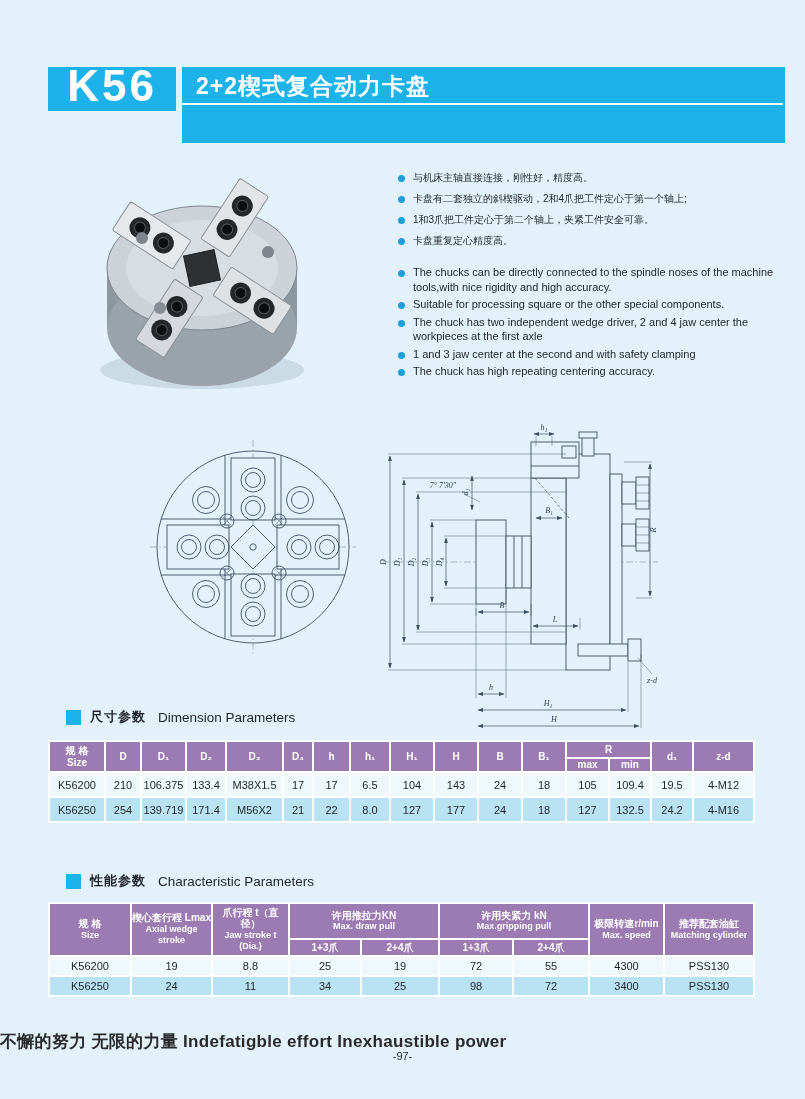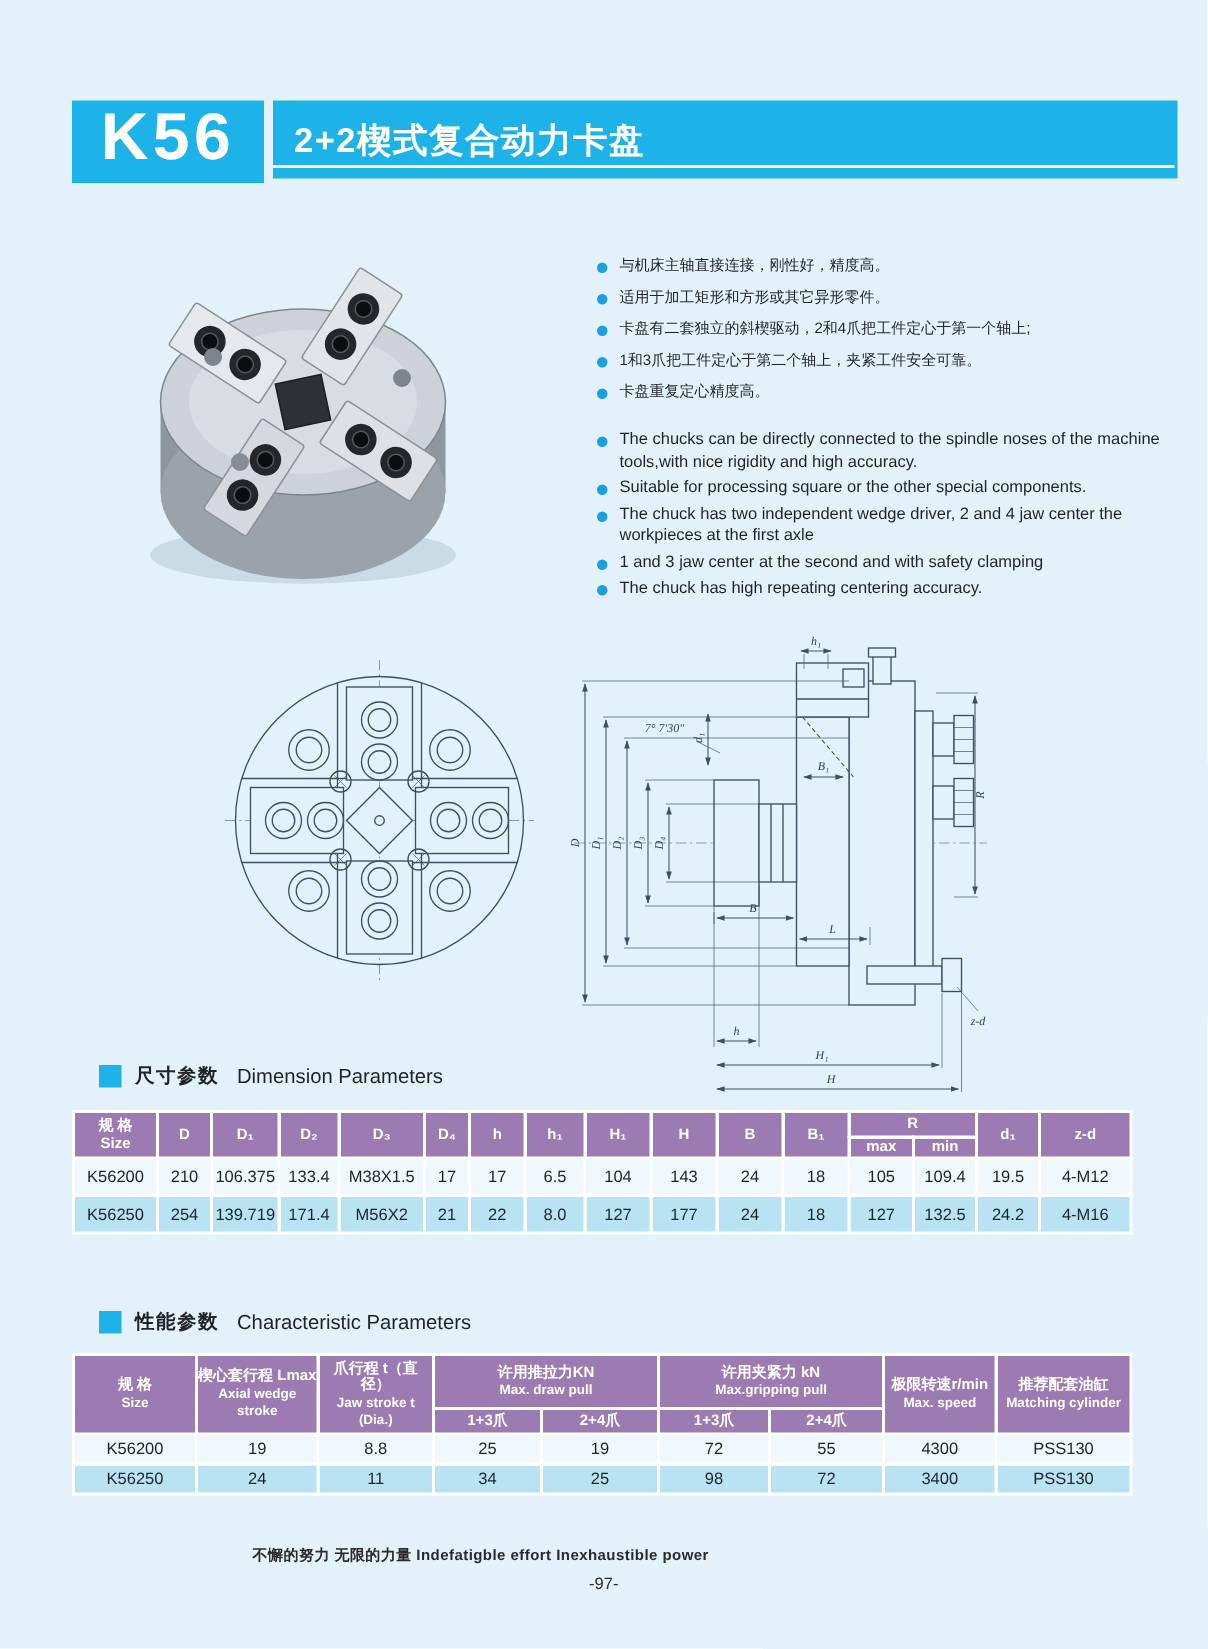--- a/index.html
+++ b/index.html
@@ -1,24 +1,24 @@
 <!DOCTYPE html>
 <html><head>
 <meta charset="utf-8">
 <style>
   html,body{margin:0;padding:0;}
   body{font-family:"Liberation Sans","DejaVu Sans",sans-serif;}
   .page{position:relative;width:805px;height:1099px;background:#e3f2fa;overflow:hidden;}
 
   
-  .model-box{position:absolute;left:48px;top:67px;width:128px;height:55px;background:#1eb3e8;
-    display:flex;align-items:flex-start;justify-content:center;}
+  .model-box{position:absolute;left:48px;top:67px;width:128px;height:44px;background:#1eb3e8;
+    display:flex;align-items:flex-end;justify-content:center;}
   .model-box span{color:#fff;font-size:44px;font-weight:bold;letter-spacing:3px;}
-  .title-bar{position:absolute;left:182px;top:67px;width:603px;height:52px;background:#1eb3e8;
-    display:flex;flex-direction:column;justify-content:center;padding:0;box-sizing:border-box;}
+  .title-bar{position:absolute;left:182px;top:67px;width:603px;height:76px;background:#1eb3e8;
+    display:flex;flex-direction:column;justify-content:flex-start;padding:0;box-sizing:border-box;}
   .title-zh{color:#fff;font-size:23px;font-weight:bold;line-height:34px;padding:2px 0 0 14px;letter-spacing:1px;}
   .title-rule{height:2px;background:#fff;margin:0 2px 0 0;}
   .title-en{color:#fff;font-size:12.5px;font-weight:bold;line-height:21px;padding-left:14px;letter-spacing:.5px;}
 
   
   .features{position:absolute;left:398px;top:170px;width:396px;}
   .feat-list{list-style:none;margin:0;padding:0;}
   .feat-list li{display:flex;align-items:flex-start;margin-bottom:5px;}
   .dot{flex:0 0 auto;width:7px;height:7px;border-radius:50%;background:#1e9fdc;margin:5px 8px 0 0;}
   .zh li{font-size:10px;font-weight:400;color:#1f2328;line-height:16px;}
@@ -38,22 +38,22 @@
   .tbl td{color:#1f2328;font-size:11px;}
   tr.row-a td{background:#eef8fd;}
   tr.row-b td{background:#b9e2f3;}
   .th-sub{font-size:9.5px;}
   .two-line{display:block;line-height:12px;}
   .t2 .two-line{line-height:11.5px;}
   .t2 th{font-size:10px;}
   .t2 .th-en{font-size:9px;font-weight:bold;}
 
   
-  .footer-line{position:absolute;left:0;top:1030px;width:641px;text-align:center;
-    font-size:10px;color:#2a2a2a;font-weight:600;letter-spacing:.3px;}
+  .footer-line{position:absolute;left:0;top:1030px;width:641px;
+    font-size:17px;color:#2a2a2a;font-weight:600;letter-spacing:.3px;}
   .page-num{position:absolute;left:0;top:1050px;width:805px;text-align:center;font-size:11px;color:#2a2a2a;}
 
   
   .ln{stroke:#3d4f63;fill:none;stroke-width:.9;}
   .lnf{stroke:#3d4f63;fill:#e3f2fa;stroke-width:.9;}
   .cl{stroke:#6b7c8e;stroke-width:.5;stroke-dasharray:7 2.5 1.5 2.5;fill:none;}
   .dim{stroke:#3d4f63;stroke-width:.7;fill:none;}
   .ext{stroke:#3d4f63;stroke-width:.45;fill:none;}
   .dim-label{font:italic 8px "Liberation Serif","DejaVu Serif",serif;fill:#2f4154;}
 </style>
@@ -111,24 +111,20 @@
     <circle cx="52" cy="78" r="6" fill="#7d848b"></circle>
     <circle cx="178" cy="92" r="6" fill="#7d848b"></circle>
     <circle cx="70" cy="148" r="6" fill="#868d94"></circle>
   </svg>
 
   <div class="features">
     <ul class="feat-list zh">
       <li>
           <span class="dot"></span>
           <span>与机床主轴直接连接，刚性好，精度高。</span>
-        </li>
-      <li>
-          <span class="dot"></span>
-          <span>适用于加工矩形和方形或其它异形零件。</span>
         </li>
       <li>
           <span class="dot"></span>
           <span>卡盘有二套独立的斜楔驱动，2和4爪把工件定心于第一个轴上;</span>
         </li>
       <li>
           <span class="dot"></span>
           <span>1和3爪把工件定心于第二个轴上，夹紧工件安全可靠。</span>
         </li>
       <li>

